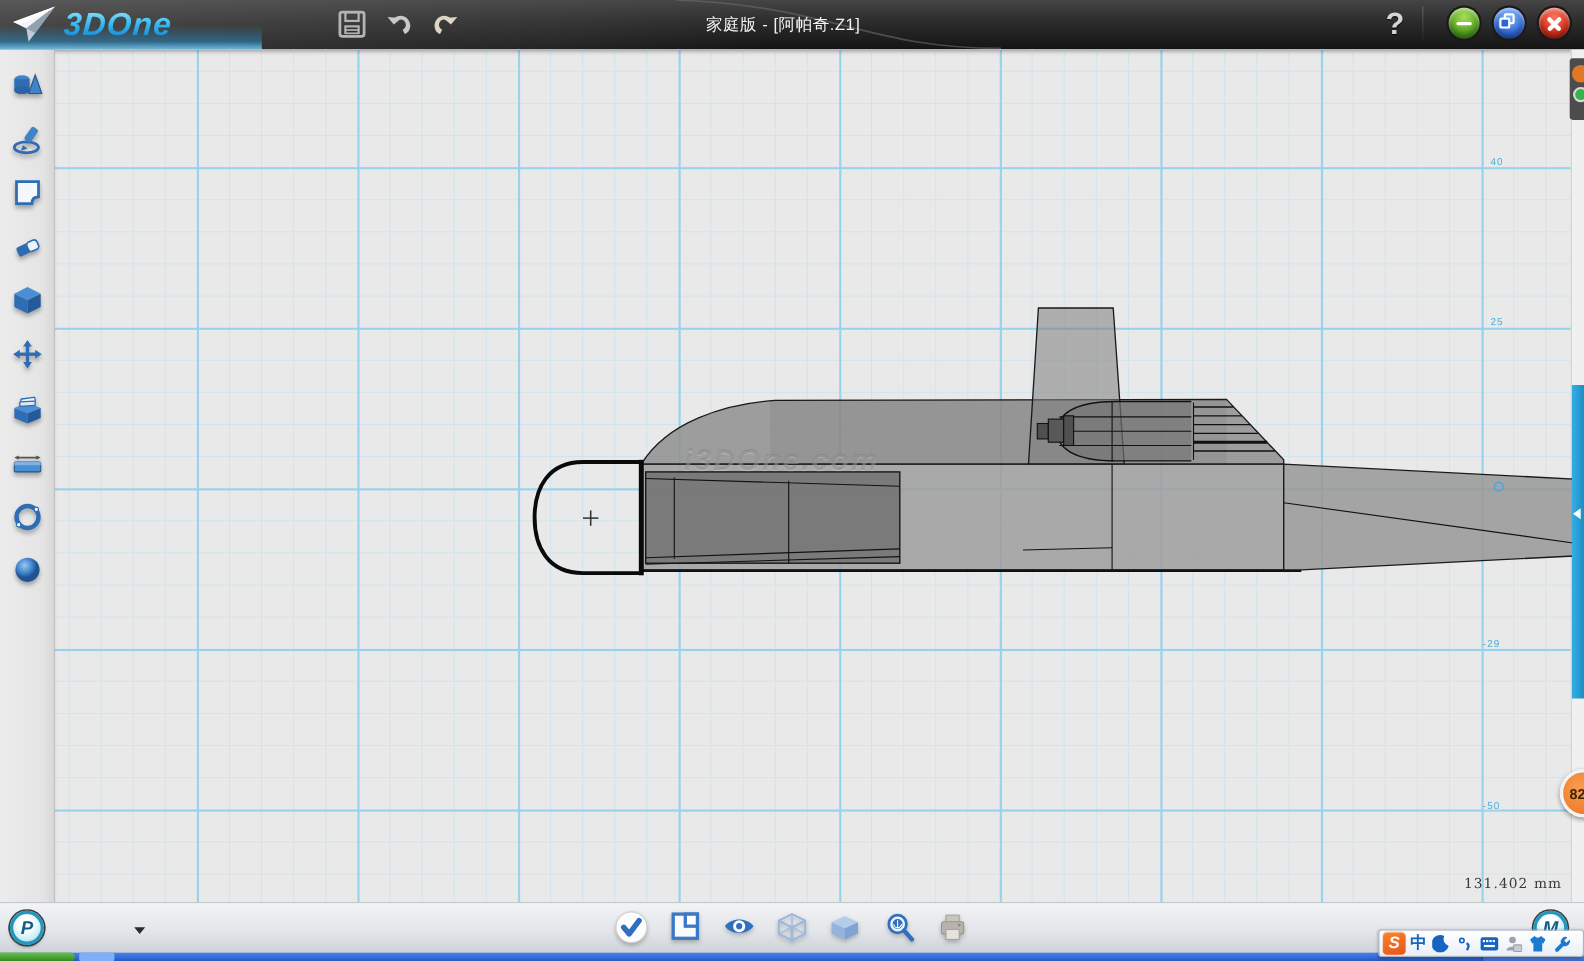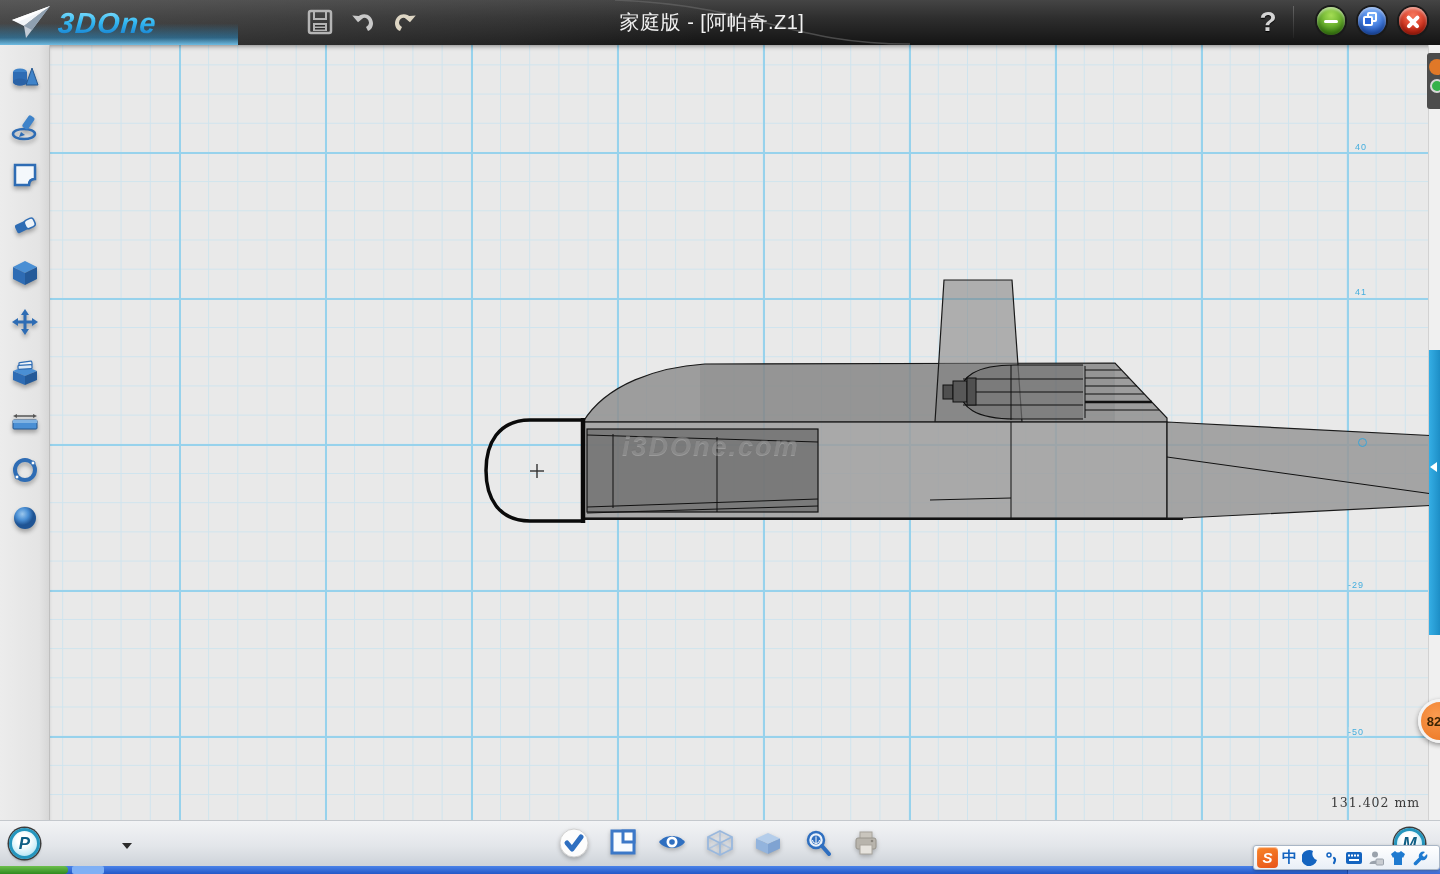--- a/index.html
+++ b/index.html
@@ -15,21 +15,21 @@
   .titlebar .swoosh-line { position:absolute; left:0; top:0; pointer-events:none; }
   .logo-glow { position:absolute; left:0; top:0; width:238px; height:45px; pointer-events:none;
     background:linear-gradient(180deg, rgba(40,150,220,0) 52%, rgba(40,160,230,.45) 84%, rgba(120,210,255,.85) 100%); }
   .logo-wrap { position:absolute; left:8px; top:3px; display:flex; align-items:center; gap:6px; height:40px; }
   .logo-text { font-style:italic; font-weight:bold; font-size:29px; letter-spacing:1px;
     background:linear-gradient(180deg,#9ae9ff 0%,#35b9f2 45%,#0e6fc4 100%);
     -webkit-background-clip:text; background-clip:text; -webkit-text-fill-color:transparent; color:#2fa8e8;
     text-shadow:none; transform:skewX(-4deg); }
   .tb-btn { position:absolute; top:6px; width:34px; height:32px; display:flex; align-items:center; justify-content:center; cursor:pointer; }
   .title-text { position:absolute; left:0; right:16px; top:0; height:45px; display:flex; align-items:center; justify-content:center;
-    color:#f2f2f2; font-size:20px; letter-spacing:.5px; pointer-events:none;text-align:center; }
+    color:#f2f2f2; font-size:15px; letter-spacing:.5px; pointer-events:none;text-align:center; }
   .help-q { position:absolute; left:1252px; top:2px; width:32px; height:40px; color:#d4d4d4; font-size:28px; font-weight:bold;
     display:flex; align-items:center; justify-content:center; text-shadow:0 1px 1px #000; cursor:pointer; }
   .tb-sep { position:absolute; left:1293px; top:6px; width:1px; height:32px; background:linear-gradient(180deg,#666,#222); }
   .win-btn { position:absolute; top:7px; width:28px; height:28px; border-radius:50%; cursor:pointer;
     box-shadow:0 0 0 2px #1a1a1a, inset 0 2px 3px rgba(255,255,255,.55), inset 0 -4px 6px rgba(0,0,0,.35), 0 1px 2px rgba(0,0,0,.6); }
   .win-min { left:1317px; background:radial-gradient(circle at 50% 30%,#a5dd55,#4d9d1a 70%,#2e6b0c); }
   .win-max { left:1358px; background:radial-gradient(circle at 50% 30%,#7fb4fa,#2a66d8 70%,#14408f); }
   .win-close { left:1399px; background:radial-gradient(circle at 50% 30%,#f4765c,#d42814 70%,#8f1205); }
   .glyph-minus { position:absolute; left:7px; top:12.5px; width:14px; height:3.5px; background:#fff; border-radius:2px; }
   .glyph-sq { position:absolute; width:10px; height:10px; border:2.5px solid #fff; border-radius:2px; background:transparent; }
@@ -47,21 +47,21 @@
     background-image:
       linear-gradient(to right,#97d2ec 1.7px,transparent 1.7px),
       linear-gradient(to bottom,#97d2ec 1.7px,transparent 1.7px),
       linear-gradient(to right,#cfe4ee 1.2px,transparent 1.2px),
       linear-gradient(to bottom,#cfe4ee 1.2px,transparent 1.2px);
     background-size:146px 146px,146px 146px,29.2px 29.2px,29.2px 29.2px;
     background-position:-17px 0,0 -39px,-17px 0,0 -39px;
     box-shadow:inset 0 4px 5px -3px rgba(0,0,0,.45); }
   .right-gutter { position:absolute; right:0; top:0; width:12px; height:775px; background:#f0f0f0; border-left:1px solid #d2d2d2; }
   .model-svg { position:absolute; left:0; top:0; }
-  .watermark { position:absolute; left:572px; top:386px; font-size:27px; font-weight:bold; font-style:italic;
+  .watermark { position:absolute; left:572px; top:358px; font-size:27px; font-weight:bold; font-style:italic;
     color:rgba(110,110,110,.4); letter-spacing:2px; text-shadow:0 1px 0 rgba(255,255,255,.25); pointer-events:none; }
   .axis-label { position:absolute; font-size:9px; color:#45aede; letter-spacing:1px; background:rgba(233,233,233,.2); }
   .origin-dot { position:absolute; left:1308px; top:393px; width:9px; height:9px; border:1.5px solid #3aa5d8; border-radius:50%; }
   .side-panel-bar { position:absolute; right:0; top:305px; width:11px; height:285px; background:linear-gradient(90deg,#35aee5,#1d8ec6); cursor:pointer; }
   .side-panel-arrow { position:absolute; left:1px; top:112px; width:0; height:0;
     border-top:5px solid transparent; border-bottom:5px solid transparent; border-right:7px solid #fff; }
   .badge-64 { position:absolute; left:1368px; top:654px; width:44px; height:44px; border-radius:50%;
     background:radial-gradient(circle at 40% 35%,#fa9b50,#ef7f2e 70%,#d96a1a); border:3px solid #f3f3f3;
     box-shadow:0 2px 5px rgba(0,0,0,.4); color:#3c2405; font-weight:bold; font-size:13px;
     display:flex; align-items:center; justify-content:center; cursor:pointer; }
@@ -305,21 +305,21 @@
 
       <g stroke="#333" stroke-width="1.4">
         <line x1="480" y1="426" x2="494" y2="426"></line>
           <line x1="487" y1="419" x2="487" y2="433"></line>
       </g>
     </svg>
 
     <div class="watermark">i3DOne.com</div>
 
     <span class="axis-label" style="left:1305px; top:97px;">40</span>
-    <span class="axis-label" style="left:1305px; top:242px;">41</span>
+    <span class="axis-label" style="left:1305px; top:242px;">25</span>
     <span class="axis-label" style="left:1298px; top:535px;">-29</span>
     <span class="axis-label" style="left:1298px; top:682px;">-50</span>
     <div class="origin-dot"></div>
 
     <div class="side-panel-bar">
       <div class="side-panel-arrow"></div>
     </div>
 
     <div class="corner-widget">
       <div class="cw-orange"></div>

